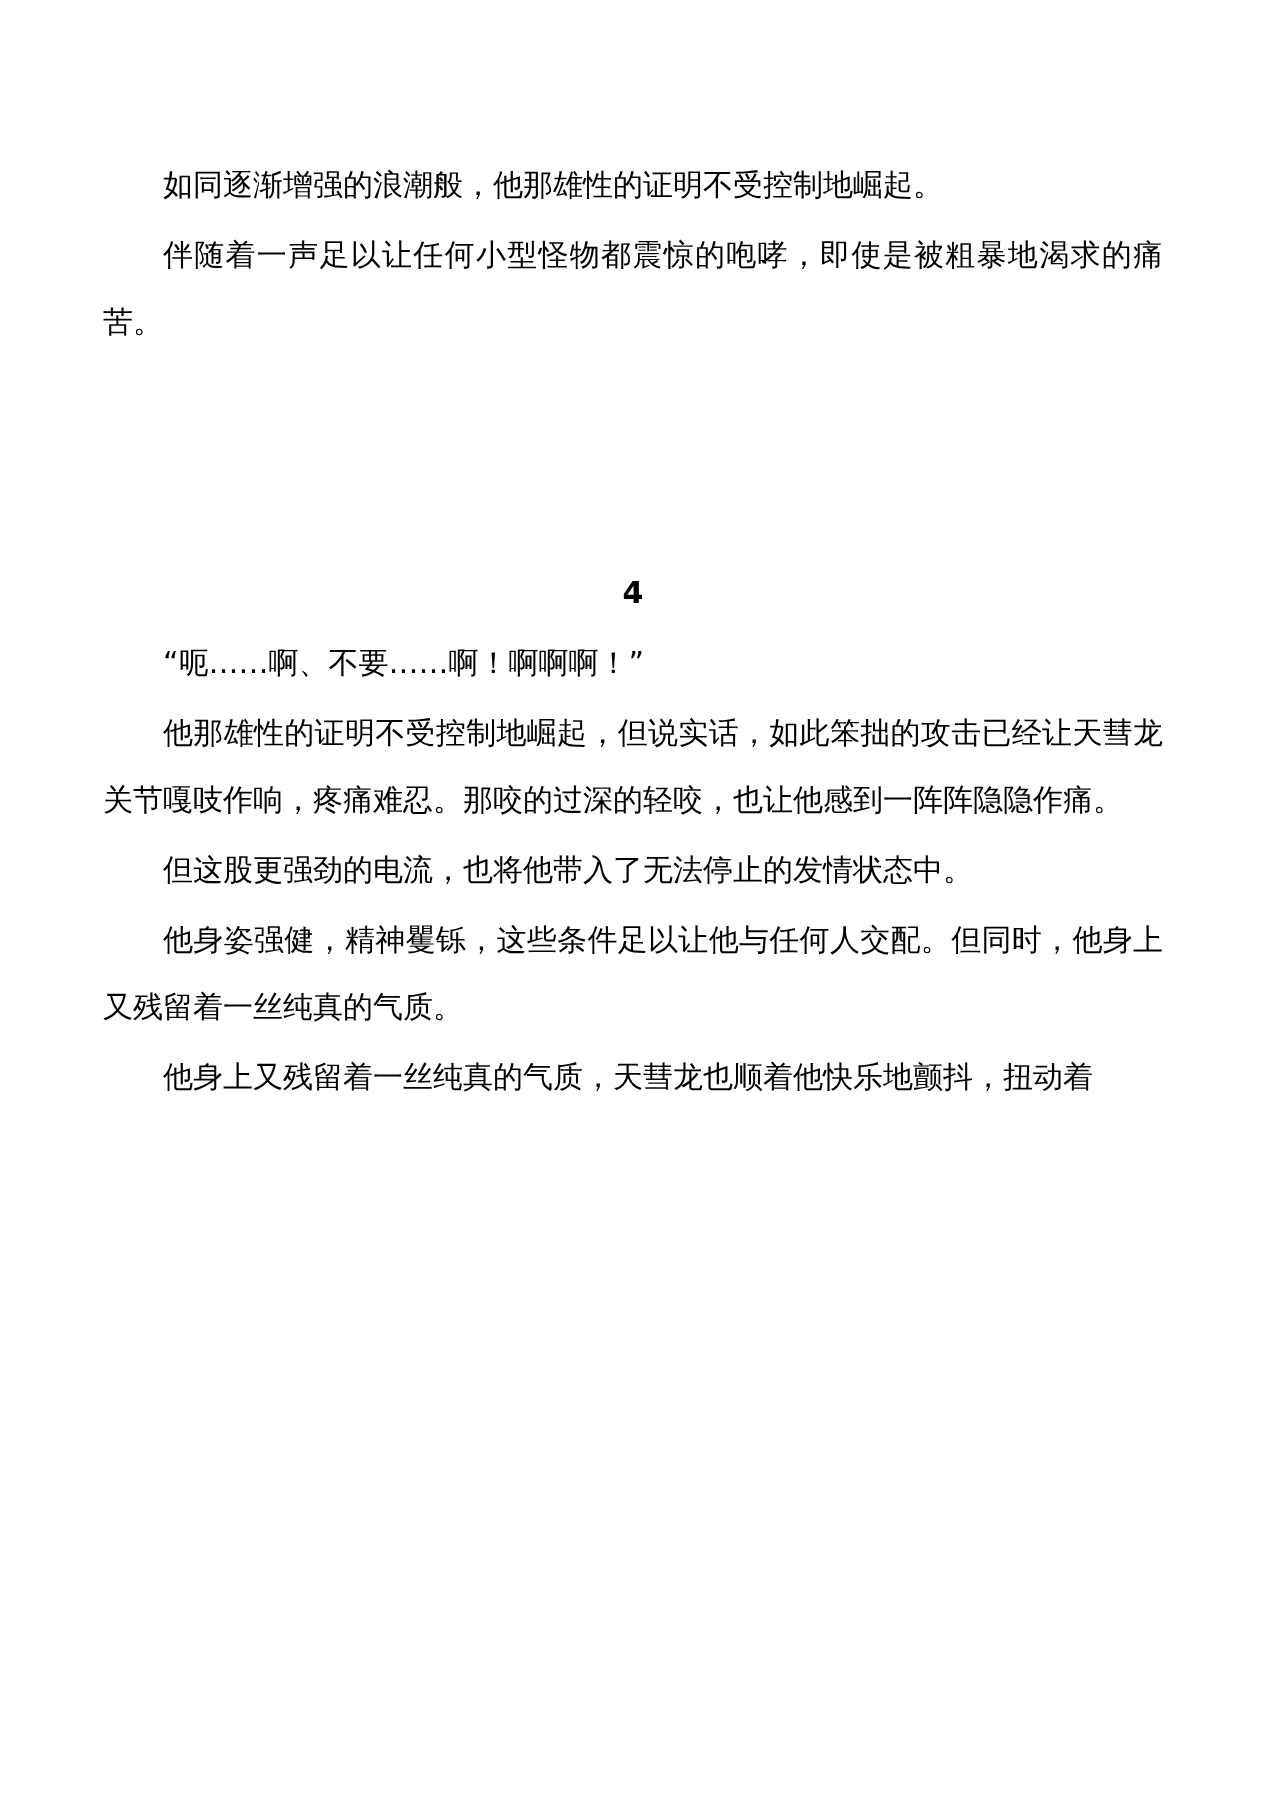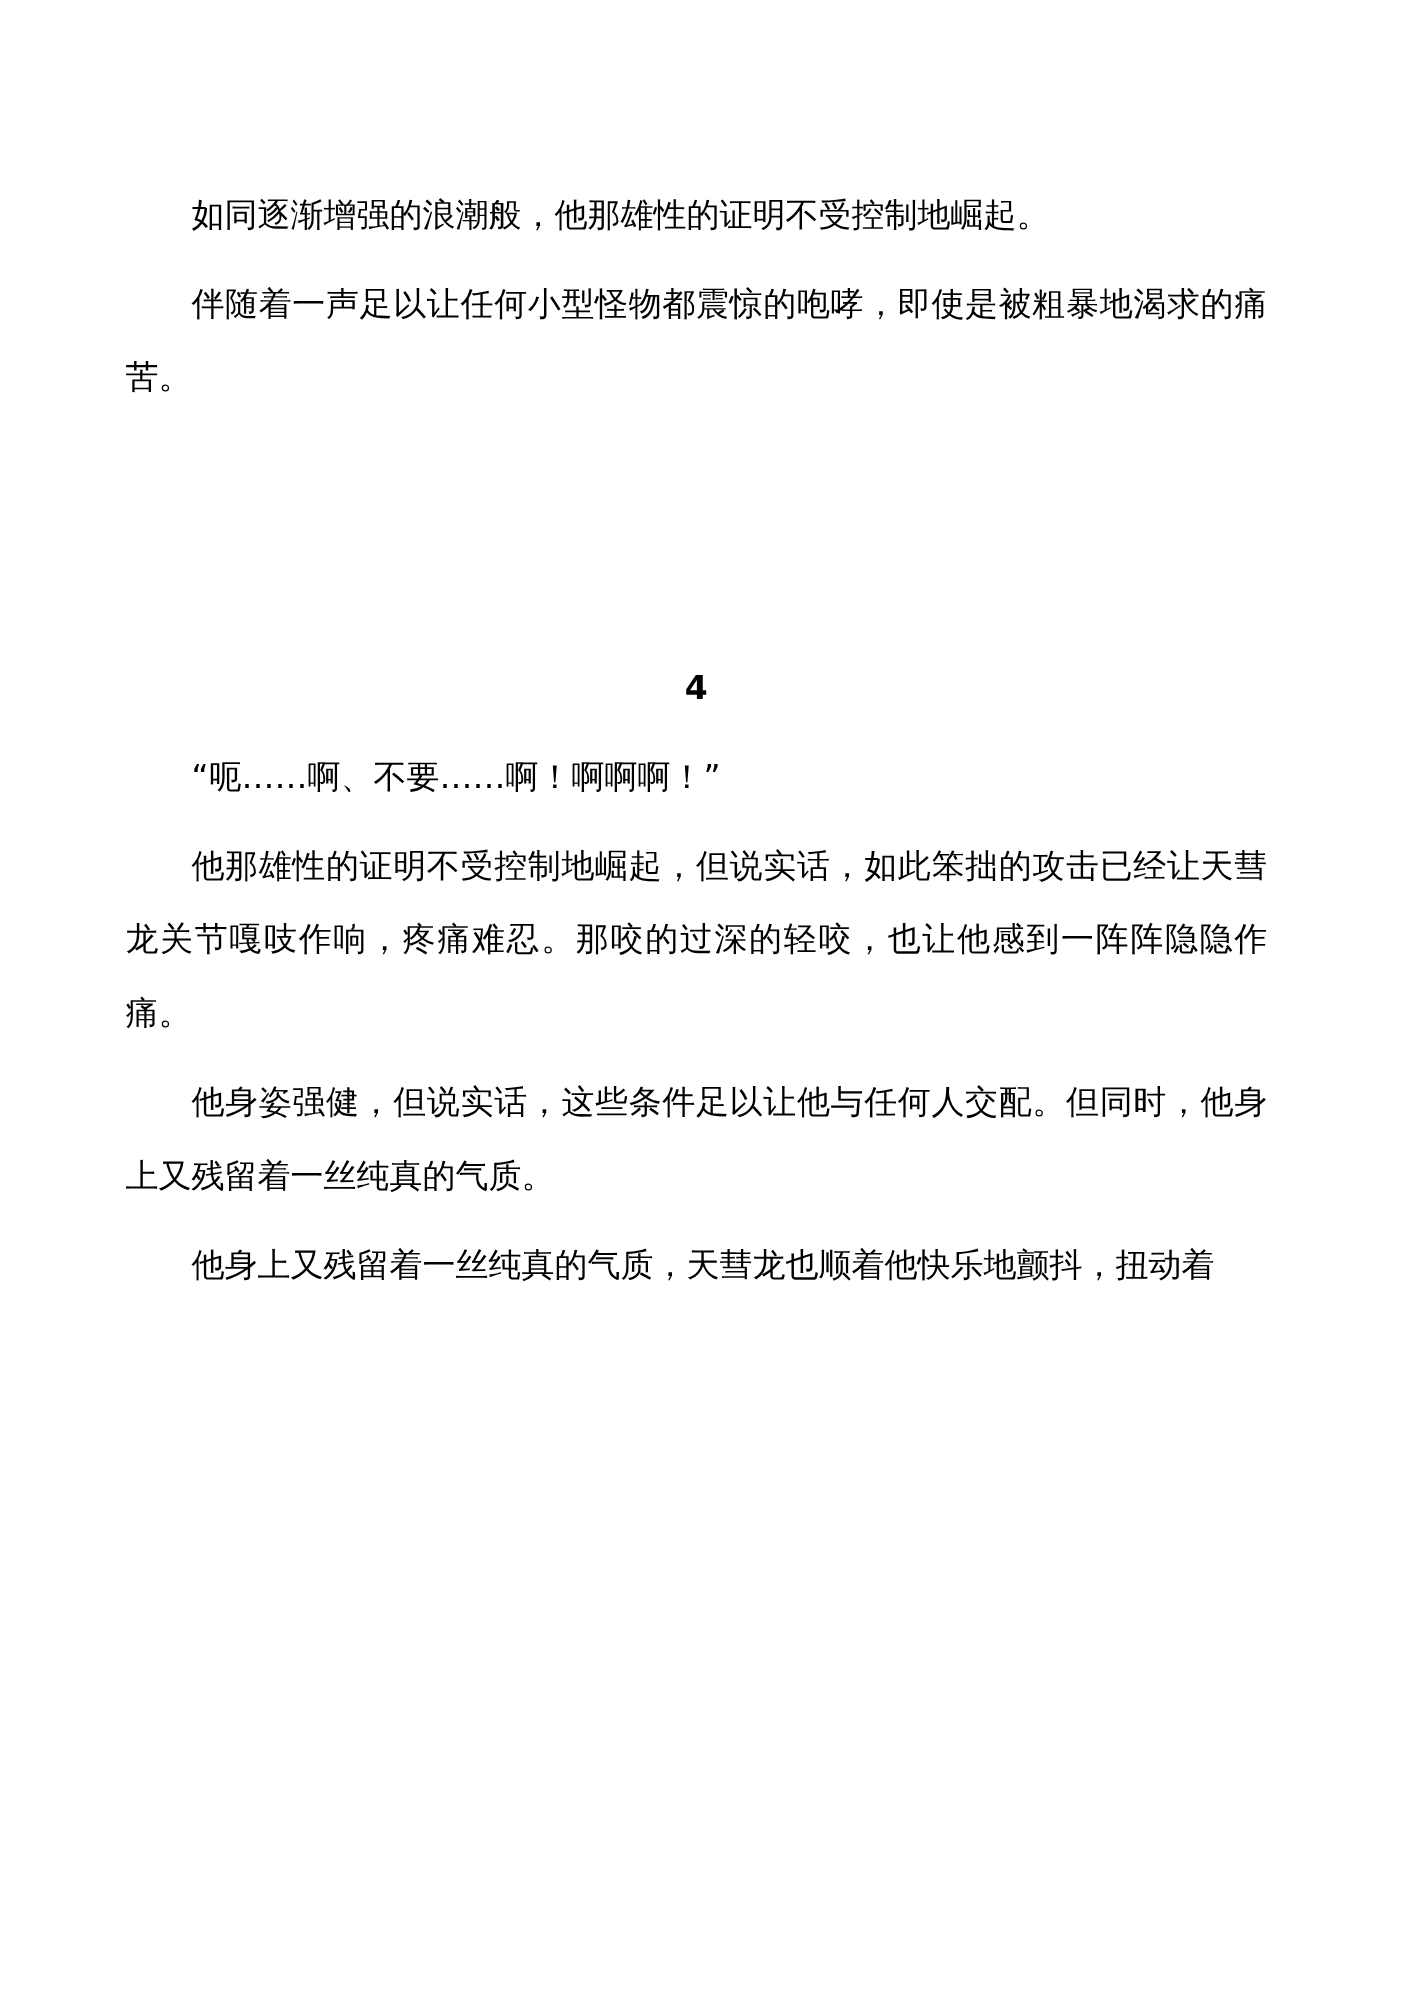--- a/index.html
+++ b/index.html
@@ -19,21 +19,21 @@
     left: 100px;
     top: 148px;
     width: 1066px;
     font-family: "DejaVu Sans", "Liberation Sans", sans-serif;
     font-size: 30px;
     line-height: 67px;
     color: #000000;
     text-align: justify;
   }
   .para {
-    margin: 14px;
+    margin: 3px;
     padding: 0;
     text-indent: 2em;
     word-break: break-all;
   }
   .scene-break {
     height: 201px; 
   }
   .chapter {
     margin: 0;
     padding: 0;
@@ -57,21 +57,22 @@
     <div class="scene-break"></div>
 
     <h2 class="chapter">4</h2>
 
 
     <p class="para">“呃……啊、不要……啊！啊啊啊！”</p>
 
 
     <p class="para">他那雄性的证明不受控制地崛起，但说实话，如此笨拙的攻击已经让天彗龙关节嘎吱作响，疼痛难忍。那咬的过深的轻咬，也让他感到一阵阵隐隐作痛。</p>
 
+    <p class="para">但这股更强劲的电流，也将他带入了无法停止的发情状态中。</p>
 
-    <p class="para">他身姿强健，但说实话，这些条件足以让他与任何人交配。但同时，他身上又残留着一丝纯真的气质。</p>
+    <p class="para">他身姿强健，精神矍铄，这些条件足以让他与任何人交配。但同时，他身上又残留着一丝纯真的气质。</p>
 
 
 
     <p class="para">他身上又残留着一丝纯真的气质，天彗龙也顺着他快乐地颤抖，扭动着</p>
 
   </div>
 </div>
 
 </body></html>

